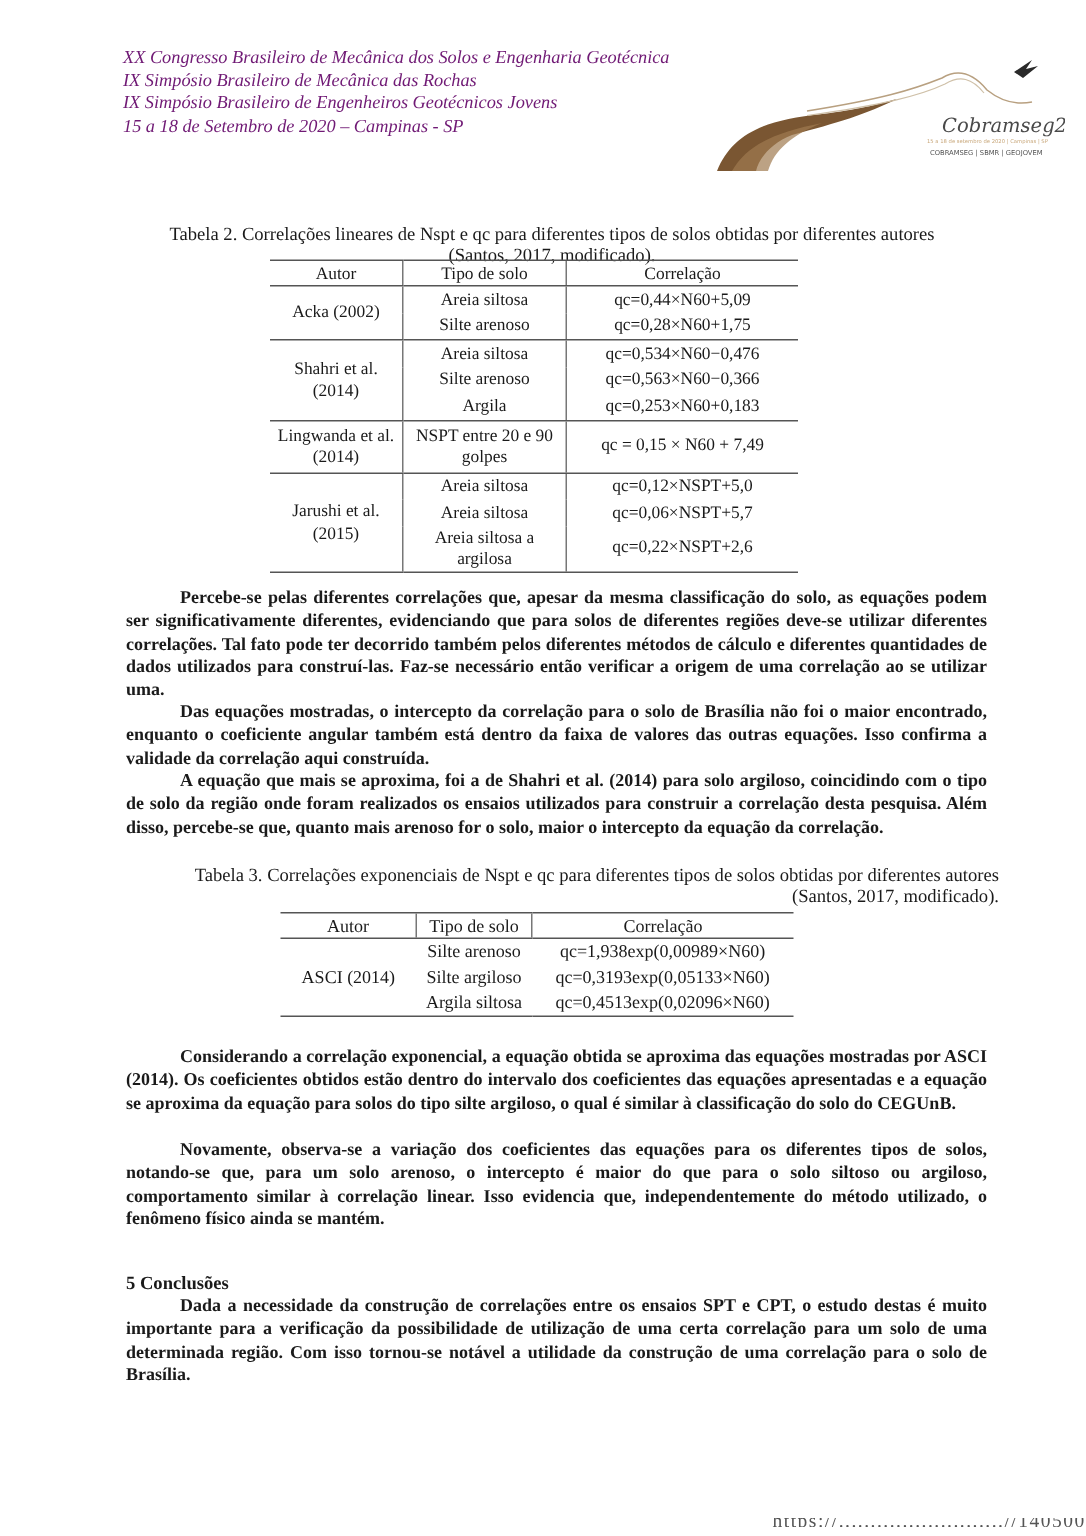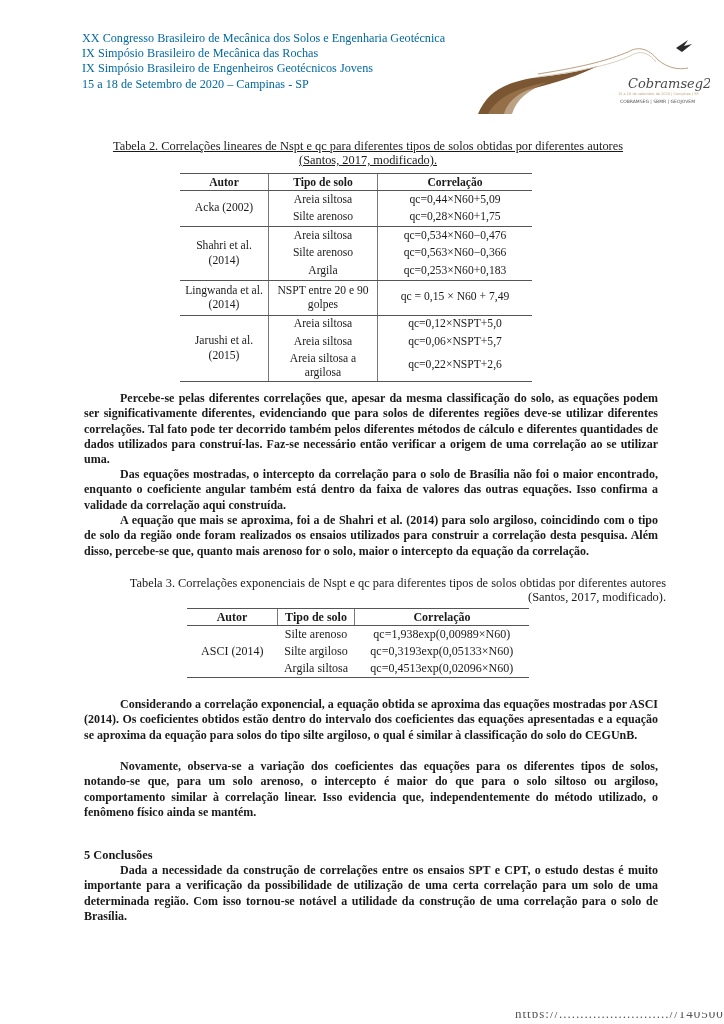--- a/index.html
+++ b/index.html
@@ -3,35 +3,35 @@
   <meta charset="utf-8">
   <style>
     html, body { margin: 0; padding: 0; background: #ffffff; }
     body {
       width: 724px; height: 1024px; position: relative; overflow: hidden;
       font-family: "Liberation Serif", "DejaVu Serif", serif;
       color: #1a1a1a;
     }
     .header { position: absolute; left: 82px; top: 31px; width: 420px; }
     .header-line {
-      font-size: 12.2px; line-height: 15.2px;
-      color: #0369a1; white-space: nowrap;
+      font-style: italic; font-size: 12.2px; line-height: 15.2px;
+      color: #701a75; white-space: nowrap;
     }
     .logo { position: absolute; left: 478px; top: 30px; width: 232px; height: 84px; }
     .logo svg { width: 100%; height: 100%; }
 
     .caption {
       position: absolute; left: 70px; width: 596px; text-align: center;
       font-size: 12.4px; line-height: 14px;
     }
     table.tbl {
       position: absolute; border-collapse: collapse; font-size: 11.6px;
     }
     table.tbl th {
-      font-weight: bold; text-align: center; padding: 0 4px; height: 16px;
+      font-weight: normal; text-align: center; padding: 0 4px; height: 16px;
       border-top: 1.5px solid #555; border-bottom: 1.5px solid #555;
     }
     table.tbl th + th, table.tbl td.sep { border-left: 1px solid #777; }
     table.tbl td { text-align: center; padding: 0 4px; vertical-align: middle; }
     table.tbl tr.group-end td { border-bottom: 1.5px solid #555; }
 
     #t2 { left: 180px; top: 173px; width: 352px; }
     #t2 td { height: 17.5px; line-height: 12.5px; }
     #t3 { left: 187px; top: 608px; width: 342px; font-size: 12px; }
     #t3 td { height: 17px; white-space: nowrap; padding: 0 3px; }
@@ -66,21 +66,21 @@
     <path d="M10 84 C20 66, 40 58, 70 52 C50 60, 38 70, 34 84 Z" fill="#a07a50" opacity="0.7"></path>
     <path d="M60 44 C110 36, 130 30, 150 22 C160 16, 170 18, 180 30 C190 38, 200 40, 210 38" fill="none" stroke="#b8a080" stroke-width="1"></path>
     <path d="M60 47 C110 40, 135 34, 152 26 C162 20, 170 22, 178 32" fill="none" stroke="#cfc0a8" stroke-width="0.8"></path>
     <path d="M198 18 L210 10 L206 16 L214 14 L204 22 Z" fill="#2a2a2a"></path>
     <text x="150" y="58" font-family="'DejaVu Serif', serif" font-style="italic" font-size="13" fill="#4a4a4a">Cobramseg2020</text>
     <text x="140" y="65" font-family="'DejaVu Sans', sans-serif" font-size="3.5" fill="#c8a77a">15 a 18 de setembro de 2020 | Campinas | SP</text>
     <text x="142" y="73" font-family="'DejaVu Sans', sans-serif" font-size="4.5" fill="#555">COBRAMSEG | SBMR | GEOJOVEM</text>
   </svg>
 </div>
 
-<div class="caption" style="top:139px;text-decoration:underline;">
+<div class="caption" style="top:149px;">
   <div>Tabela 2. Correlações lineares de Nspt e qc para diferentes tipos de solos obtidas por diferentes autores</div>
   <div>(Santos, 2017, modificado).</div>
 </div>
 
 <table class="tbl" id="t2">
   <thead>
     <tr>
       <th style="width:80px">Autor</th>
       <th style="width:100px">Tipo de solo</th>
       <th>Correlação</th>

